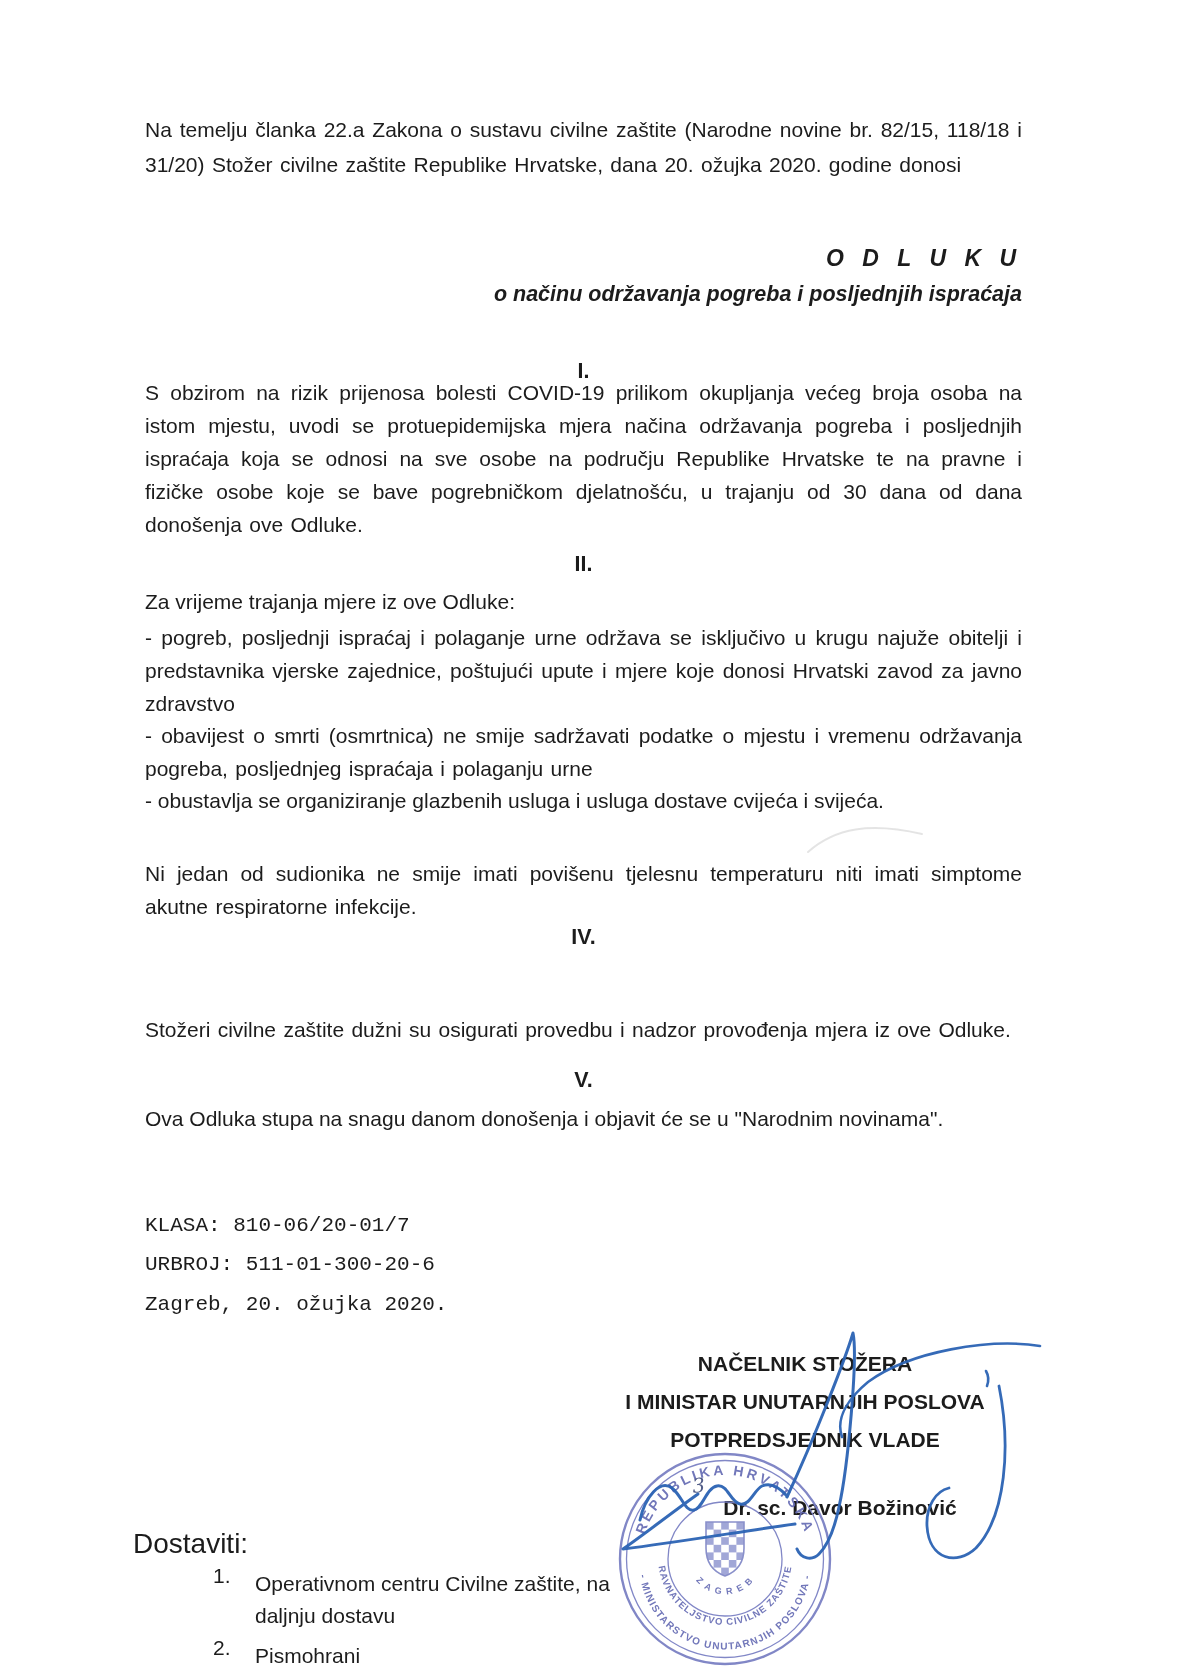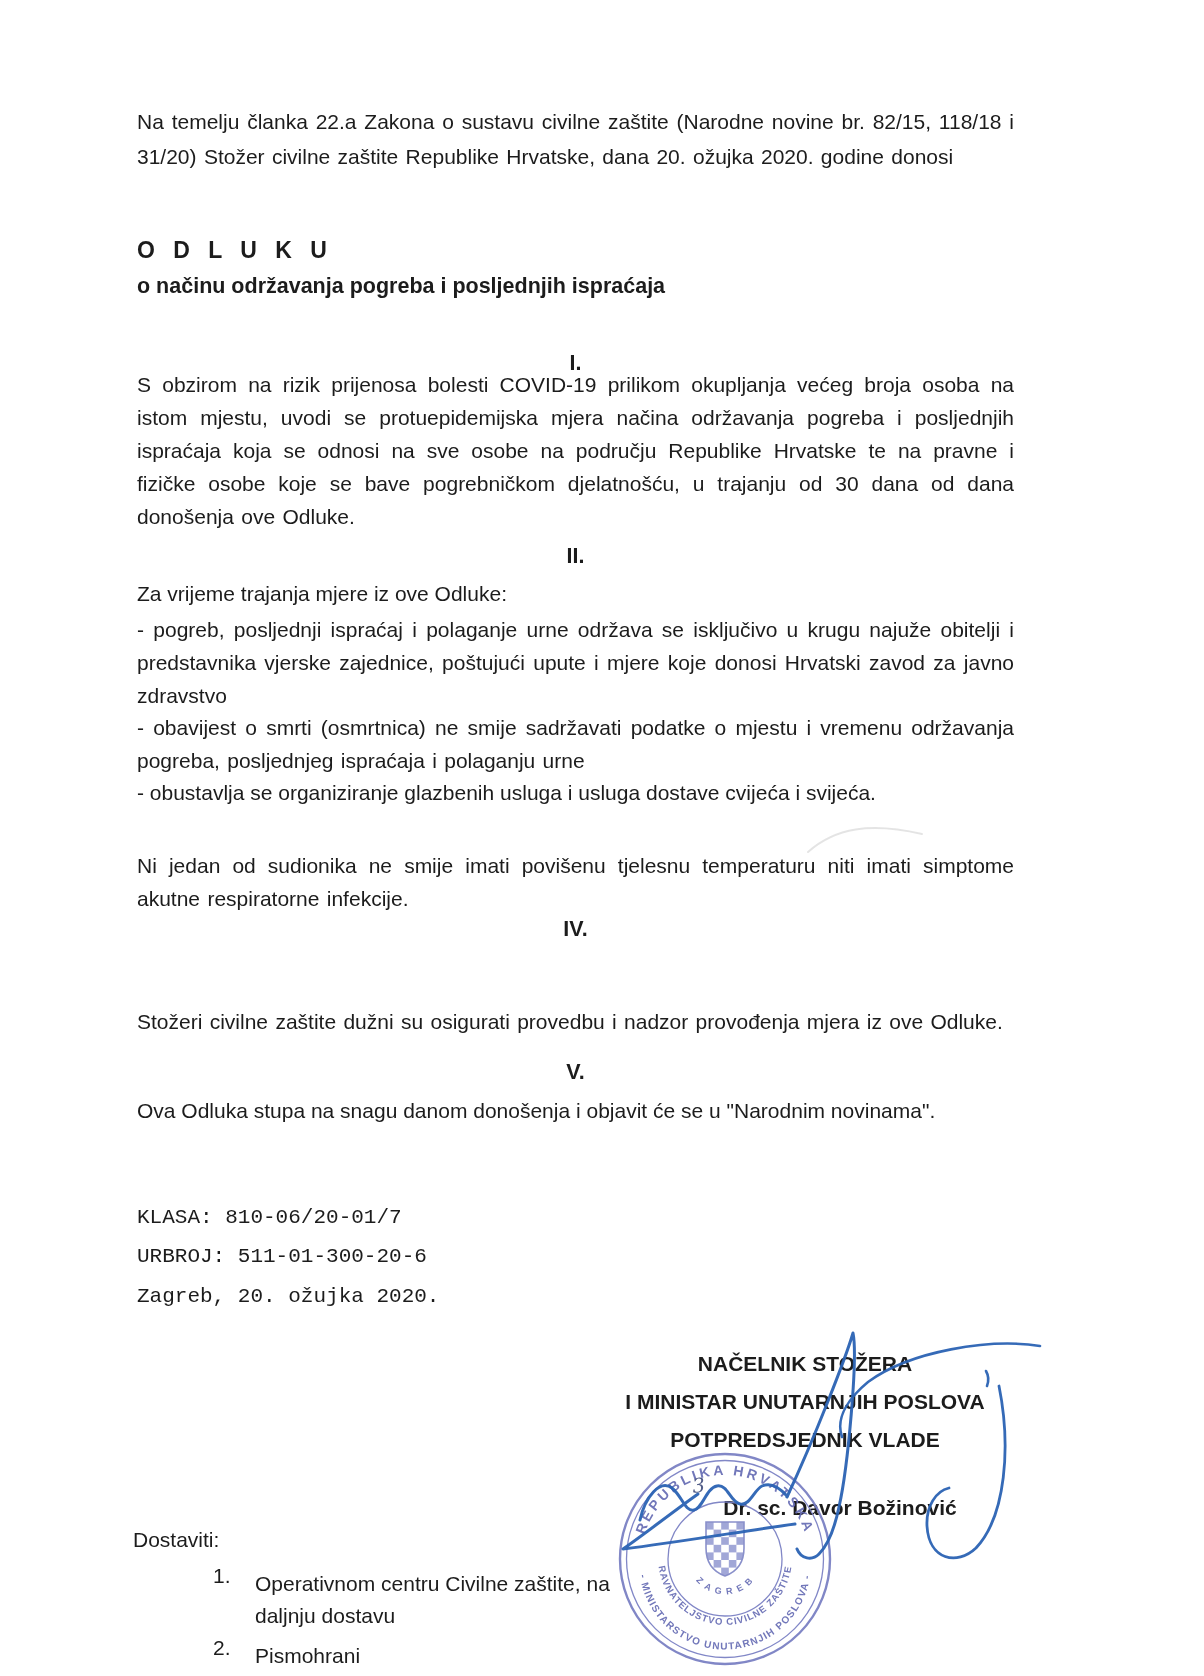--- a/index.html
+++ b/index.html
@@ -7,38 +7,38 @@
     position:relative;
     width:1204px;height:1676px;
     margin:0 auto;
     background:#ffffff;
     overflow:hidden;
     font-family:"Liberation Sans","DejaVu Sans",sans-serif;
     color:#1c1c1c;
   }
   .blk{
     position:absolute;left:133px;width:877px;
-    font-size:21px;line-height:33px;margin:4px;
+    font-size:21px;line-height:33px;margin:12px;
   }
   .just{text-align:justify;word-spacing:1.5px;}
-  .ctr{text-align:left;}
+  .ctr{text-align:right;font-style:italic;}
   .intro{line-height:35px;}
   .title{font-size:23px;font-weight:bold;letter-spacing:6px;}
   .subtitle{font-size:21.5px;font-weight:bold;}
   .h{font-size:21.5px;font-weight:bold;text-align:center;}
   .meta{line-height:24px;font-family:Liberation Mono, monospace;}
   .sig-titles{
     position:absolute;left:540px;top:1345px;width:530px;
     font-size:21px;font-weight:bold;line-height:38px;text-align:center;
   }
   .sig-name{
     position:absolute;left:700px;top:1496px;width:280px;
     font-size:21px;font-weight:bold;text-align:center;
   }
-  .dost-label{position:absolute;left:133px;top:1528px;font-size:21px;}
+  .dost-label{position:absolute;left:133px;top:1528px;font-size:28px;}
   .dost-list{position:absolute;left:213px;top:1560px;width:400px;font-size:21px;line-height:32px;}
   .dost-item{display:flex;margin-bottom:0px;}
   .dost-num{width:42px;flex:0 0 42px;}
   .dost-text{flex:1;margin-top:8px;}
   .stamp{position:absolute;left:611px;top:1445px;width:228px;height:228px;opacity:.92;}
   .ink{position:absolute;left:590px;top:1315px;width:460px;height:300px;pointer-events:none;}
   .faint{position:absolute;left:800px;top:818px;width:130px;height:40px;opacity:.55;}
 </style>
 </head>
 <body>

